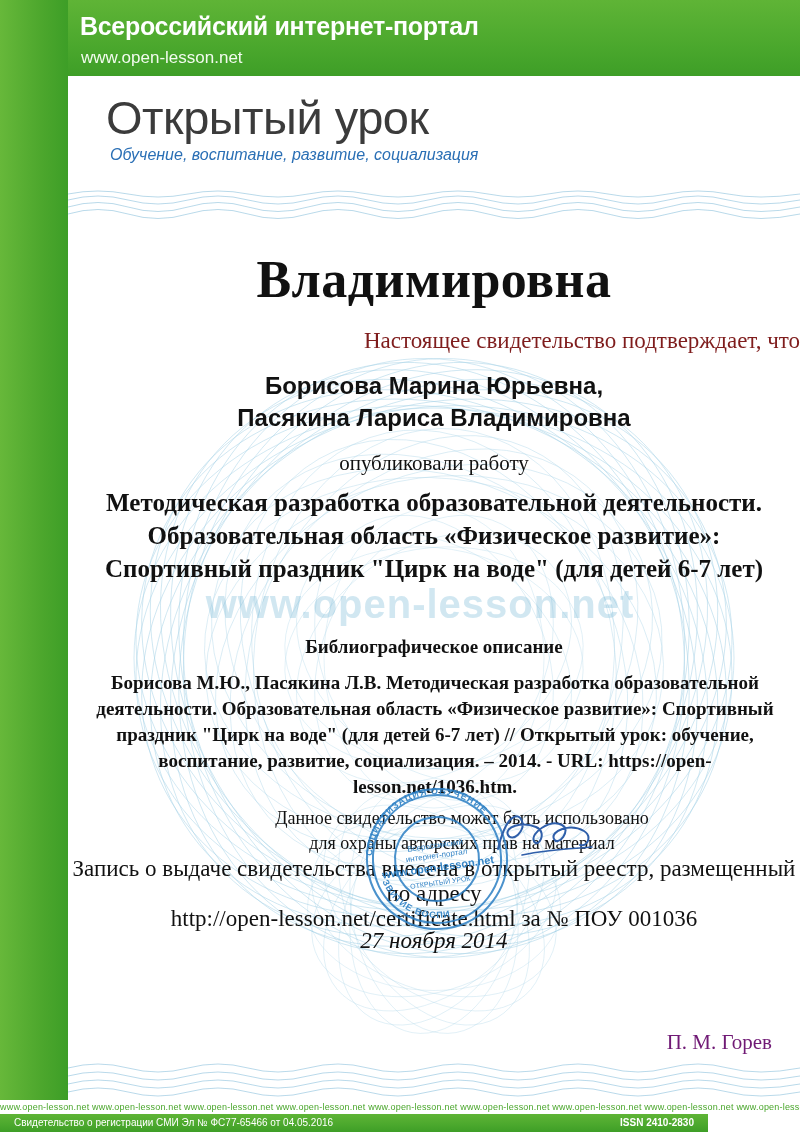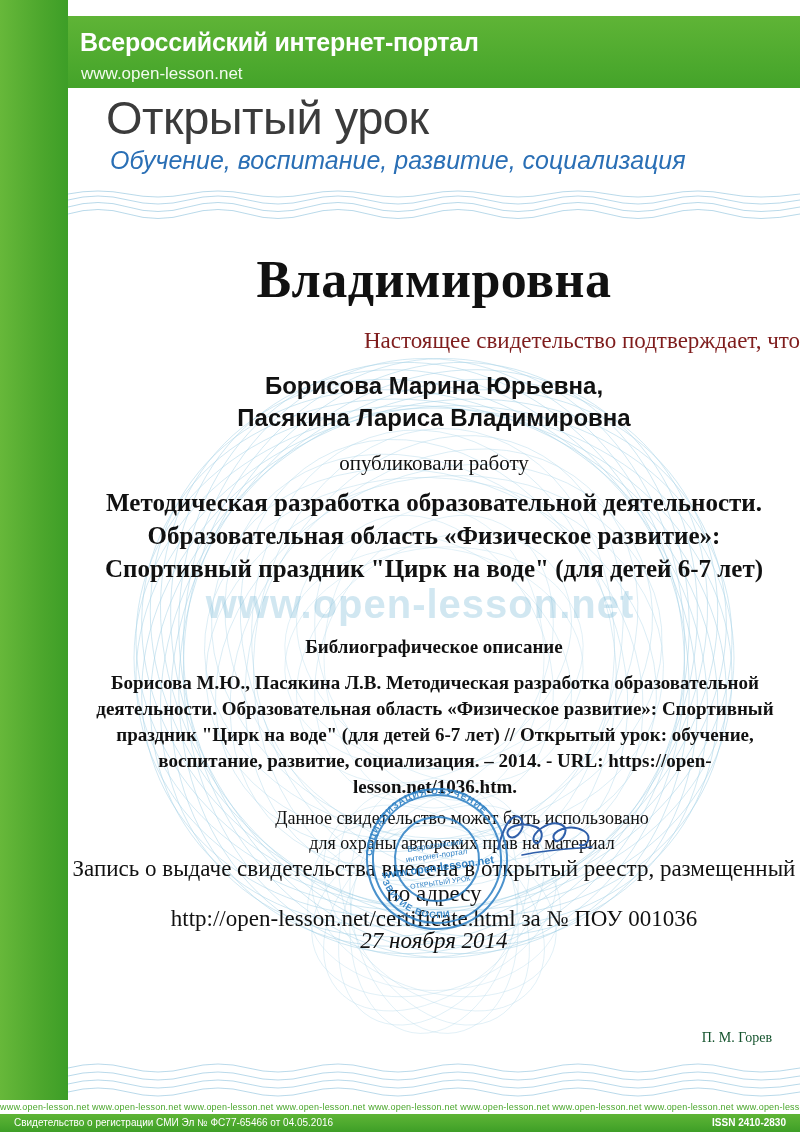--- a/index.html
+++ b/index.html
@@ -36,23 +36,23 @@
     top: 0;
     width: 68px;
     height: 1100px;
     background: linear-gradient(to right, #67b83a 0%, #4da72d 60%, #3d9e27 100%);
   }
 
   
   .header-green {
     position: absolute;
     left: 68px;
-    top: 16px;
-    width: 732px;
-    height: 88px;
+    top: 0;
+    width: 732px;
+    height: 76px;
     background: linear-gradient(to bottom, #5fb436 0%, #4ba82d 60%, #3e9e27 100%);
     color: #ffffff;
   }
   .header-title {
     position: absolute;
     left: 12px;
     top: 12px;
     font-family: "Liberation Sans", sans-serif;
     font-size: 25px;
     font-weight: bold;
@@ -85,21 +85,21 @@
     font-size: 47px;
     font-weight: normal;
     color: #3b3b3b;
     letter-spacing: -0.5px;
   }
   .logo-sub {
     position: absolute;
     left: 42px;
     top: 58px;
     font-family: "Liberation Sans", sans-serif;
-    font-size: 25px;
+    font-size: 16px;
     font-style: italic;
     color: #2a6fb5;
   }
 
   
   .guilloche {
     position: absolute;
     left: 68px;
     top: 188px;
     width: 732px;
@@ -248,22 +248,22 @@
     position: absolute;
     left: 38px;
     top: 4px;
     font-size: 21px;
     color: #111111;
   }
   .sign-name {
     position: absolute;
     right: 28px;
     top: 4px;
-    font-size: 14px;
-    color: #14532d;
+    font-size: 21px;
+    color: #701a75;
     margin-left: 18px;
   }
 
   
   .stamp {
     position: absolute;
     left: 350px;
     top: 772px;
     width: 175px;
     height: 175px;
@@ -291,21 +291,21 @@
     font-family: "Liberation Sans", sans-serif;
     font-size: 9px;
     color: #4aa62c;
     line-height: 14px;
     letter-spacing: 0.2px;
   }
   .footer-bar {
     position: absolute;
     left: 0;
     top: 1114px;
-    width: 800px;
+    width: 708px;
     height: 18px;
     background: linear-gradient(to bottom, #5fb436 0%, #4ba82d 60%, #3e9e27 100%);
     color: #ffffff;
     font-family: "Liberation Sans", sans-serif;
     font-size: 10px;
   }
   .footer-left {
     position: absolute;
     left: 14px;
     top: 3px;

